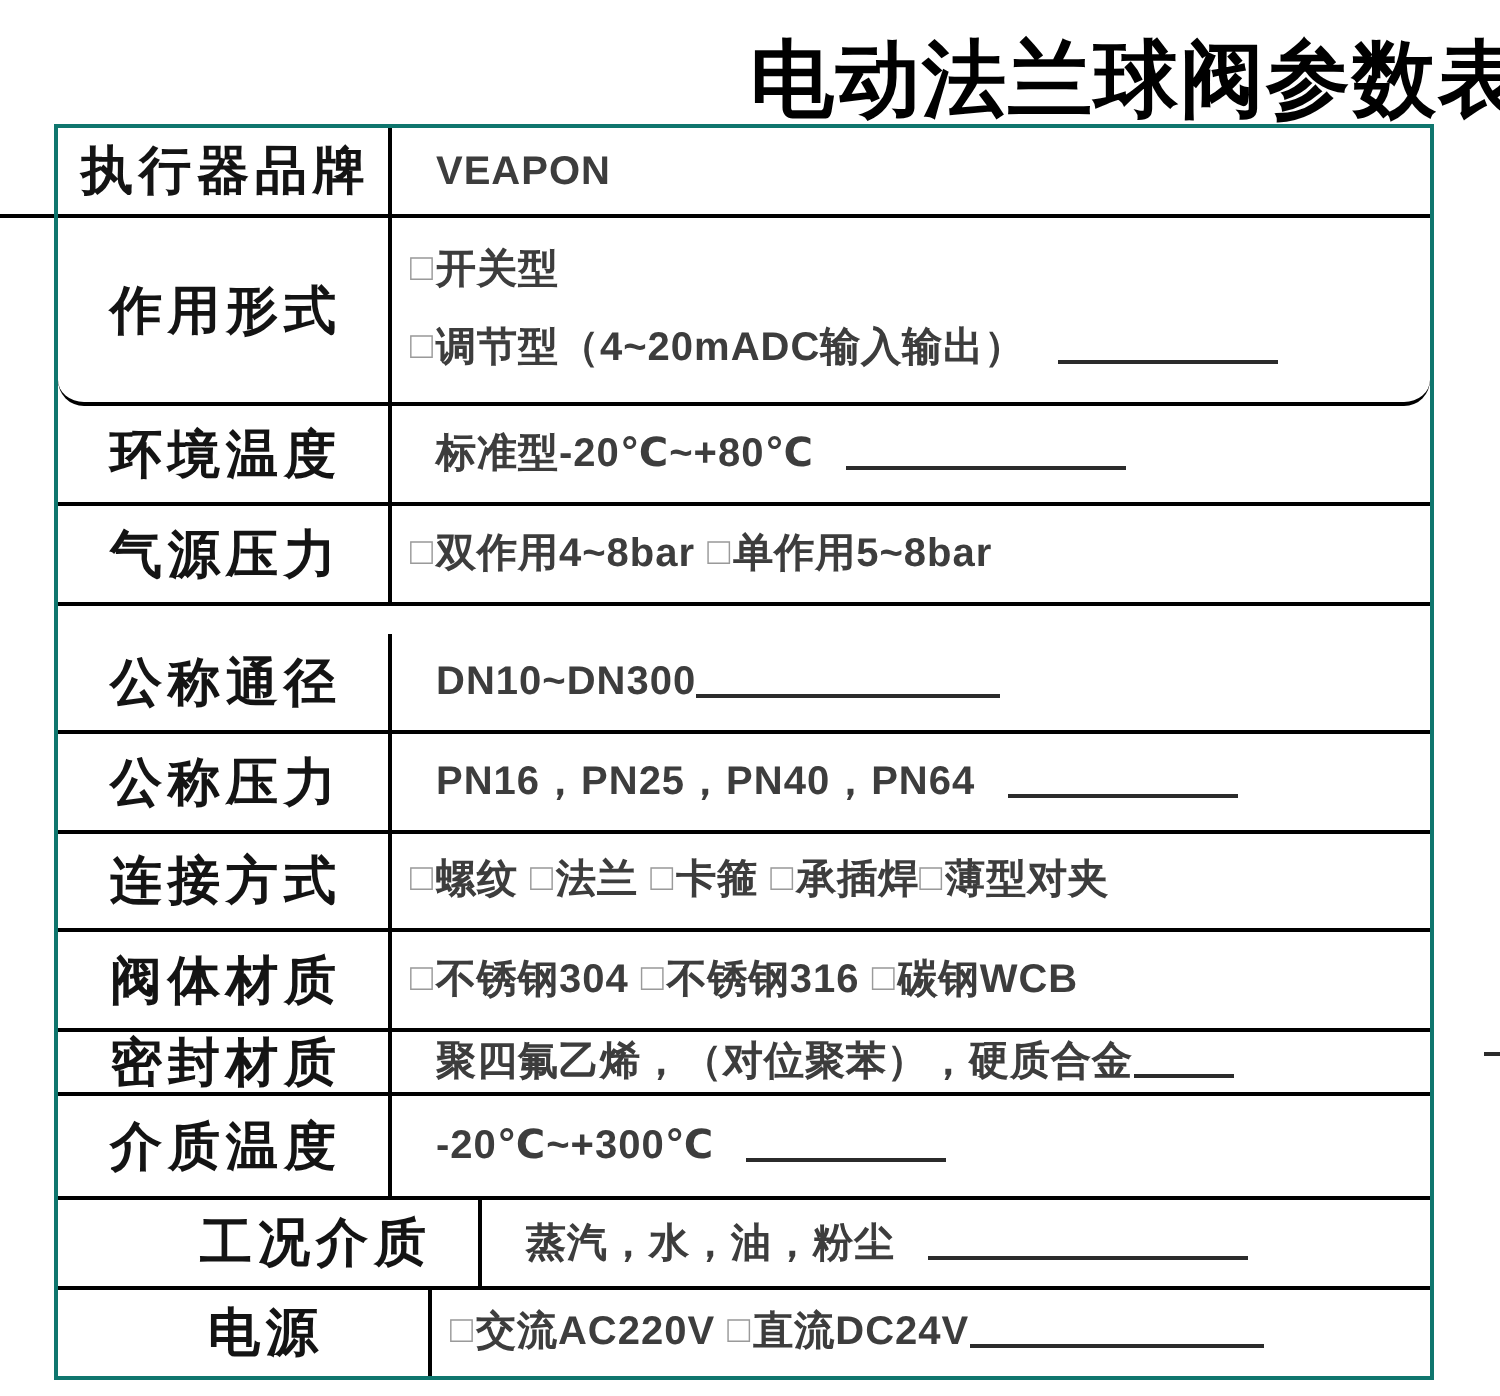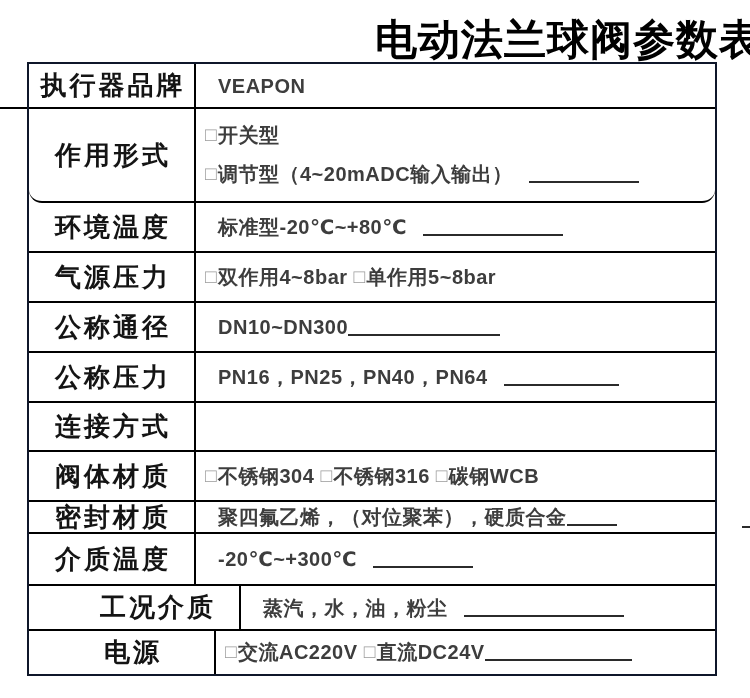--- a/index.html
+++ b/index.html
@@ -17,21 +17,21 @@
     font-size:42px;
     font-weight:800;
     color:#000000;
     line-height:56px;
     letter-spacing:1px;
   }
   .ptable{
     position:absolute;
     left:27px;top:62px;
     width:690px;
-    border:2px solid #0f172a;
+    border:2px solid #0f766e;
     box-sizing:border-box;
     background:#ffffff;
   }
   .row{
     display:flex;
     border-bottom:2px solid #000000;
     box-sizing:border-box;
   }
   .row:last-child{border-bottom:none;}
   .label-cell{
@@ -113,34 +113,37 @@
       <div class="value-cell">
         <div class="line indent">标准型-20℃~+80℃<span class="uline gap" style="width: 140px;"></span></div>
       </div>
     </div>
     <div class="row" style="height: 50px;">
       <div class="label-cell">气源压力</div>
       <div class="value-cell">
         <div class="line"><span class="cb">□</span>双作用4~8bar <span class="cb">□</span>单作用5~8bar</div>
       </div>
     </div>
-    <div class="row" style="height: 50px;">
+    <div class="row" style="height: 50px; margin-top: 14px;">
       <div class="label-cell">公称通径</div>
       <div class="value-cell">
         <div class="line indent">DN10~DN300<span class="uline" style="width: 152px;"></span></div>
       </div>
     </div>
     <div class="row" style="height: 50px;">
       <div class="label-cell">公称压力</div>
       <div class="value-cell">
         <div class="line indent">PN16，PN25，PN40，PN64<span class="uline gap" style="width: 115px;"></span></div>
       </div>
     </div>
     <div class="row" style="height: 49px;">
       <div class="label-cell">连接方式</div>
+      <div class="value-cell">
+        <div class="line"><span class="cb">□</span>螺纹 <span class="cb">□</span>法兰 <span class="cb">□</span>卡箍 <span class="cb">□</span>承插焊<span class="cb">□</span>薄型对夹</div>
+      </div>
     </div>
     <div class="row" style="height: 50px;">
       <div class="label-cell">阀体材质</div>
       <div class="value-cell">
         <div class="line"><span class="cb">□</span>不锈钢304 <span class="cb">□</span>不锈钢316 <span class="cb">□</span>碳钢WCB</div>
       </div>
     </div>
     <div class="row" style="height: 32px;">
       <div class="label-cell">密封材质</div>
       <div class="value-cell">

